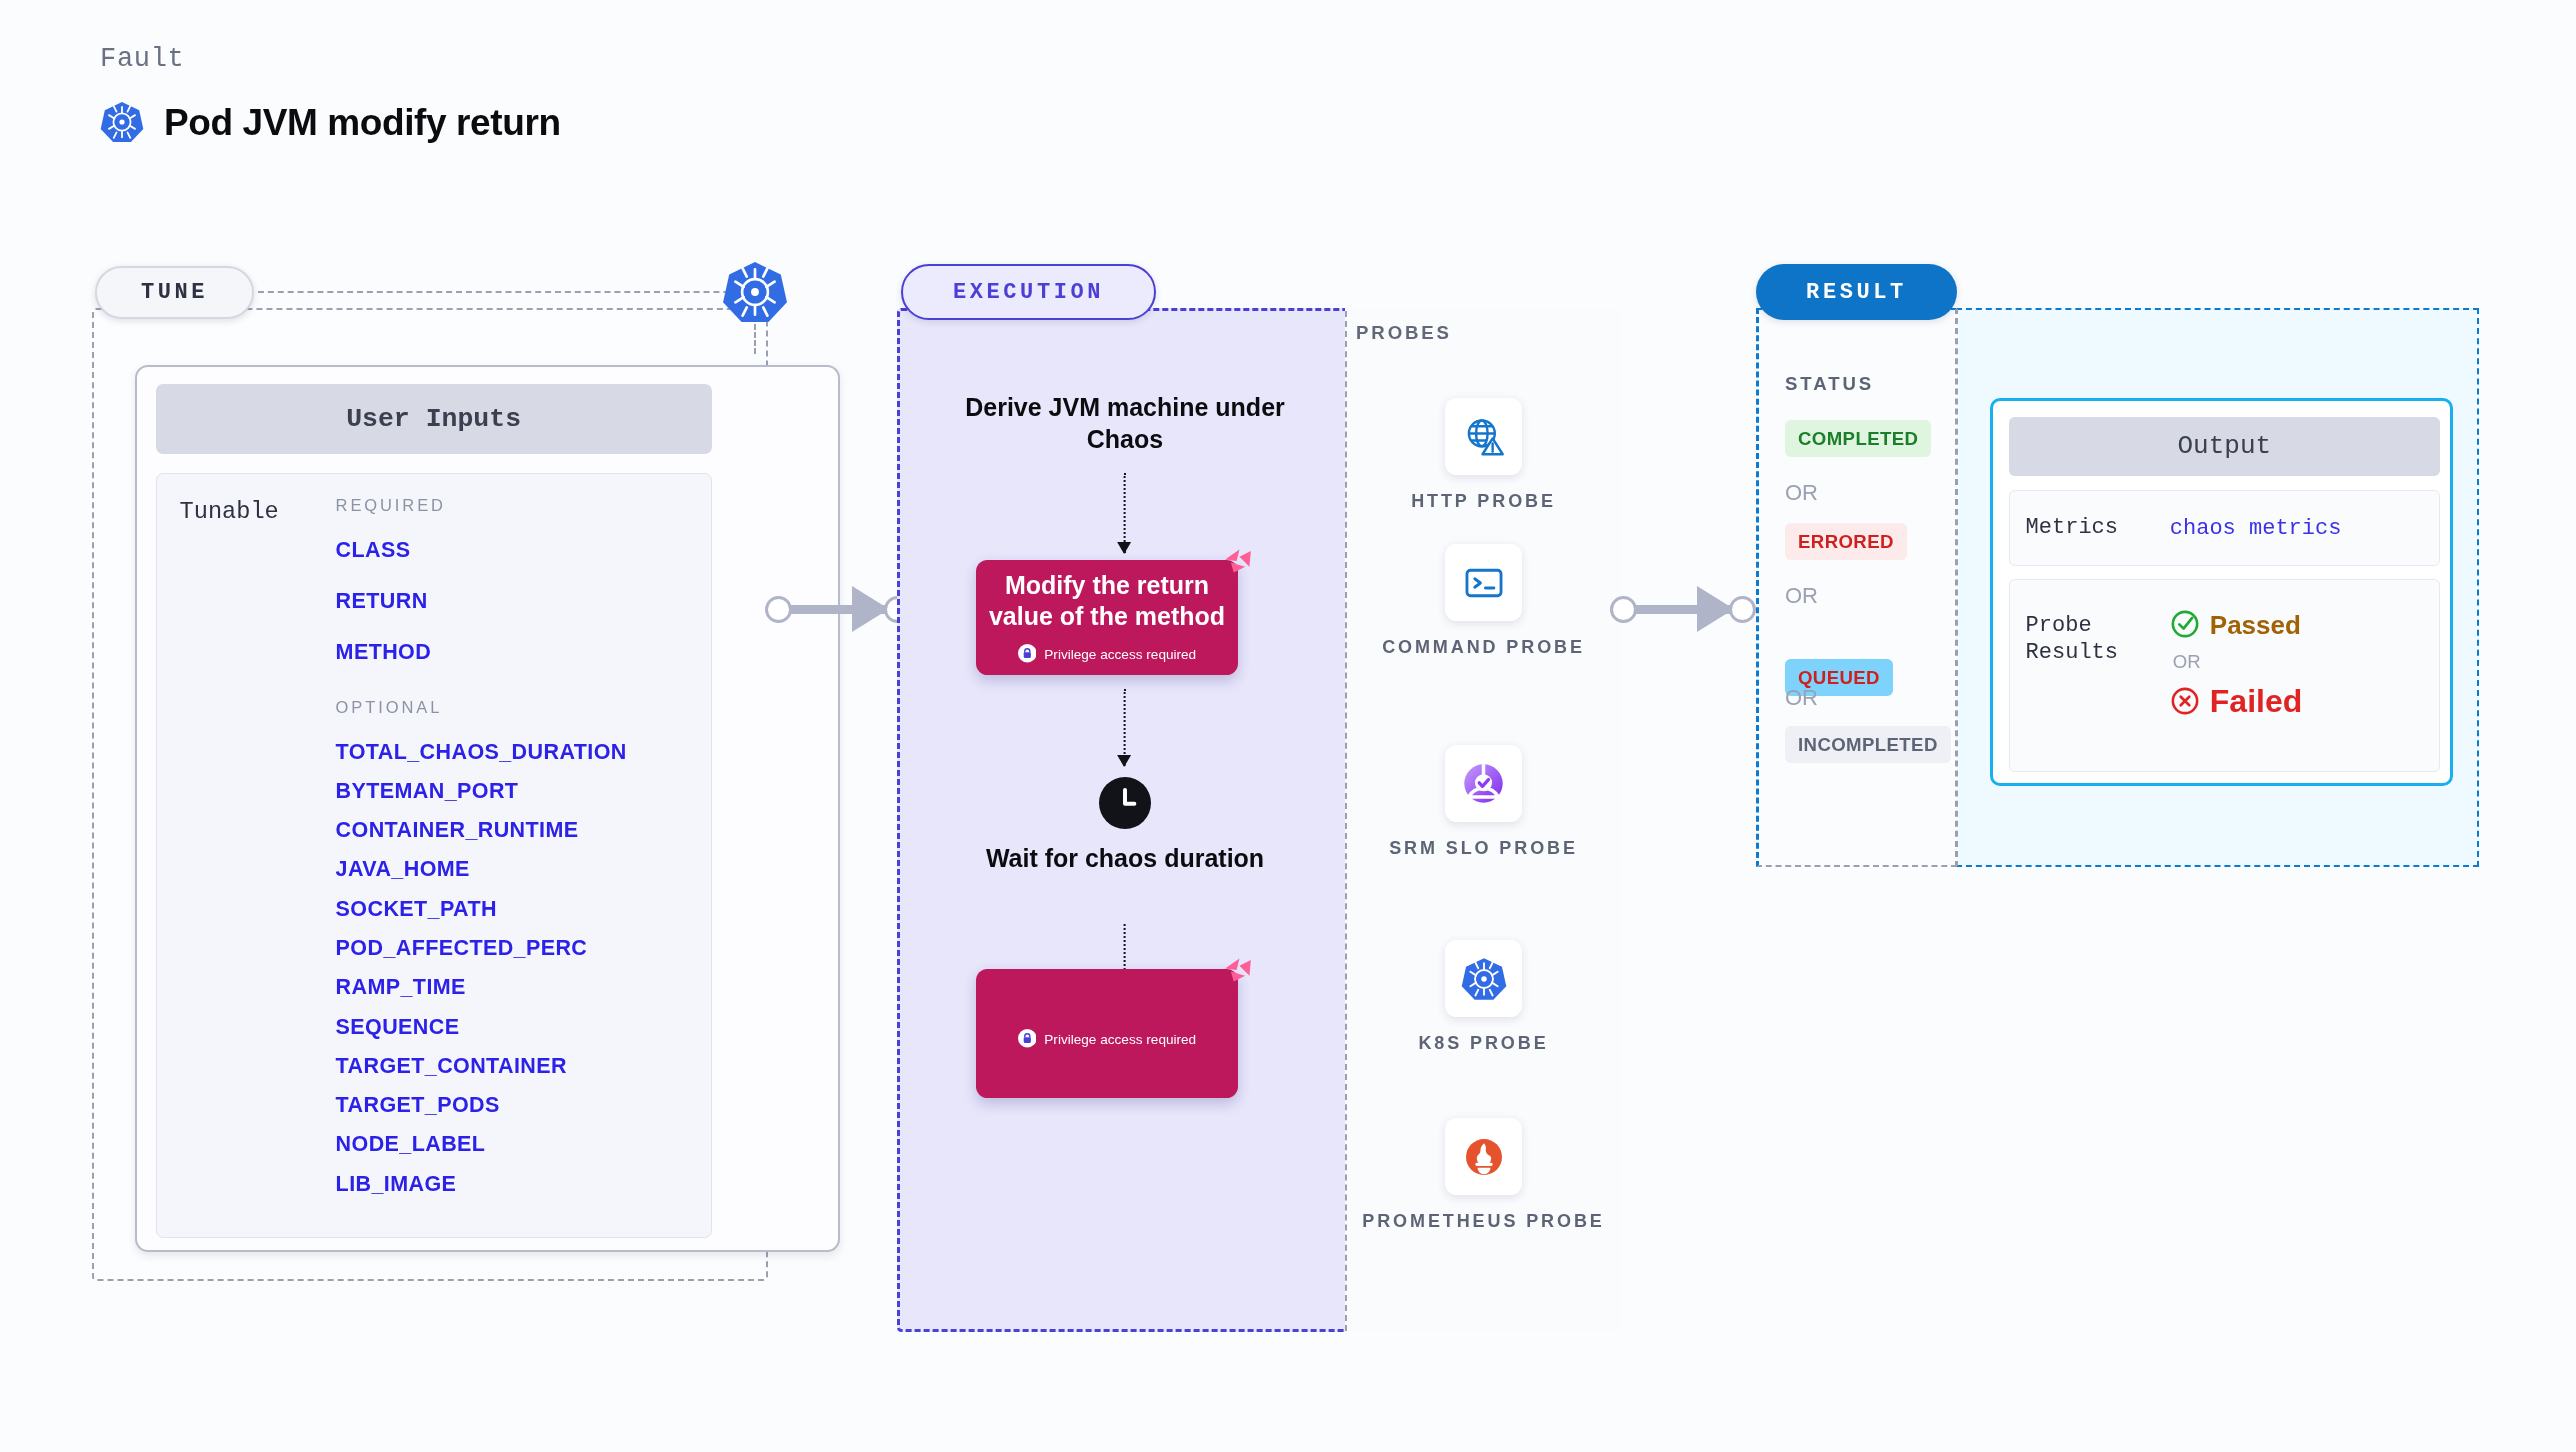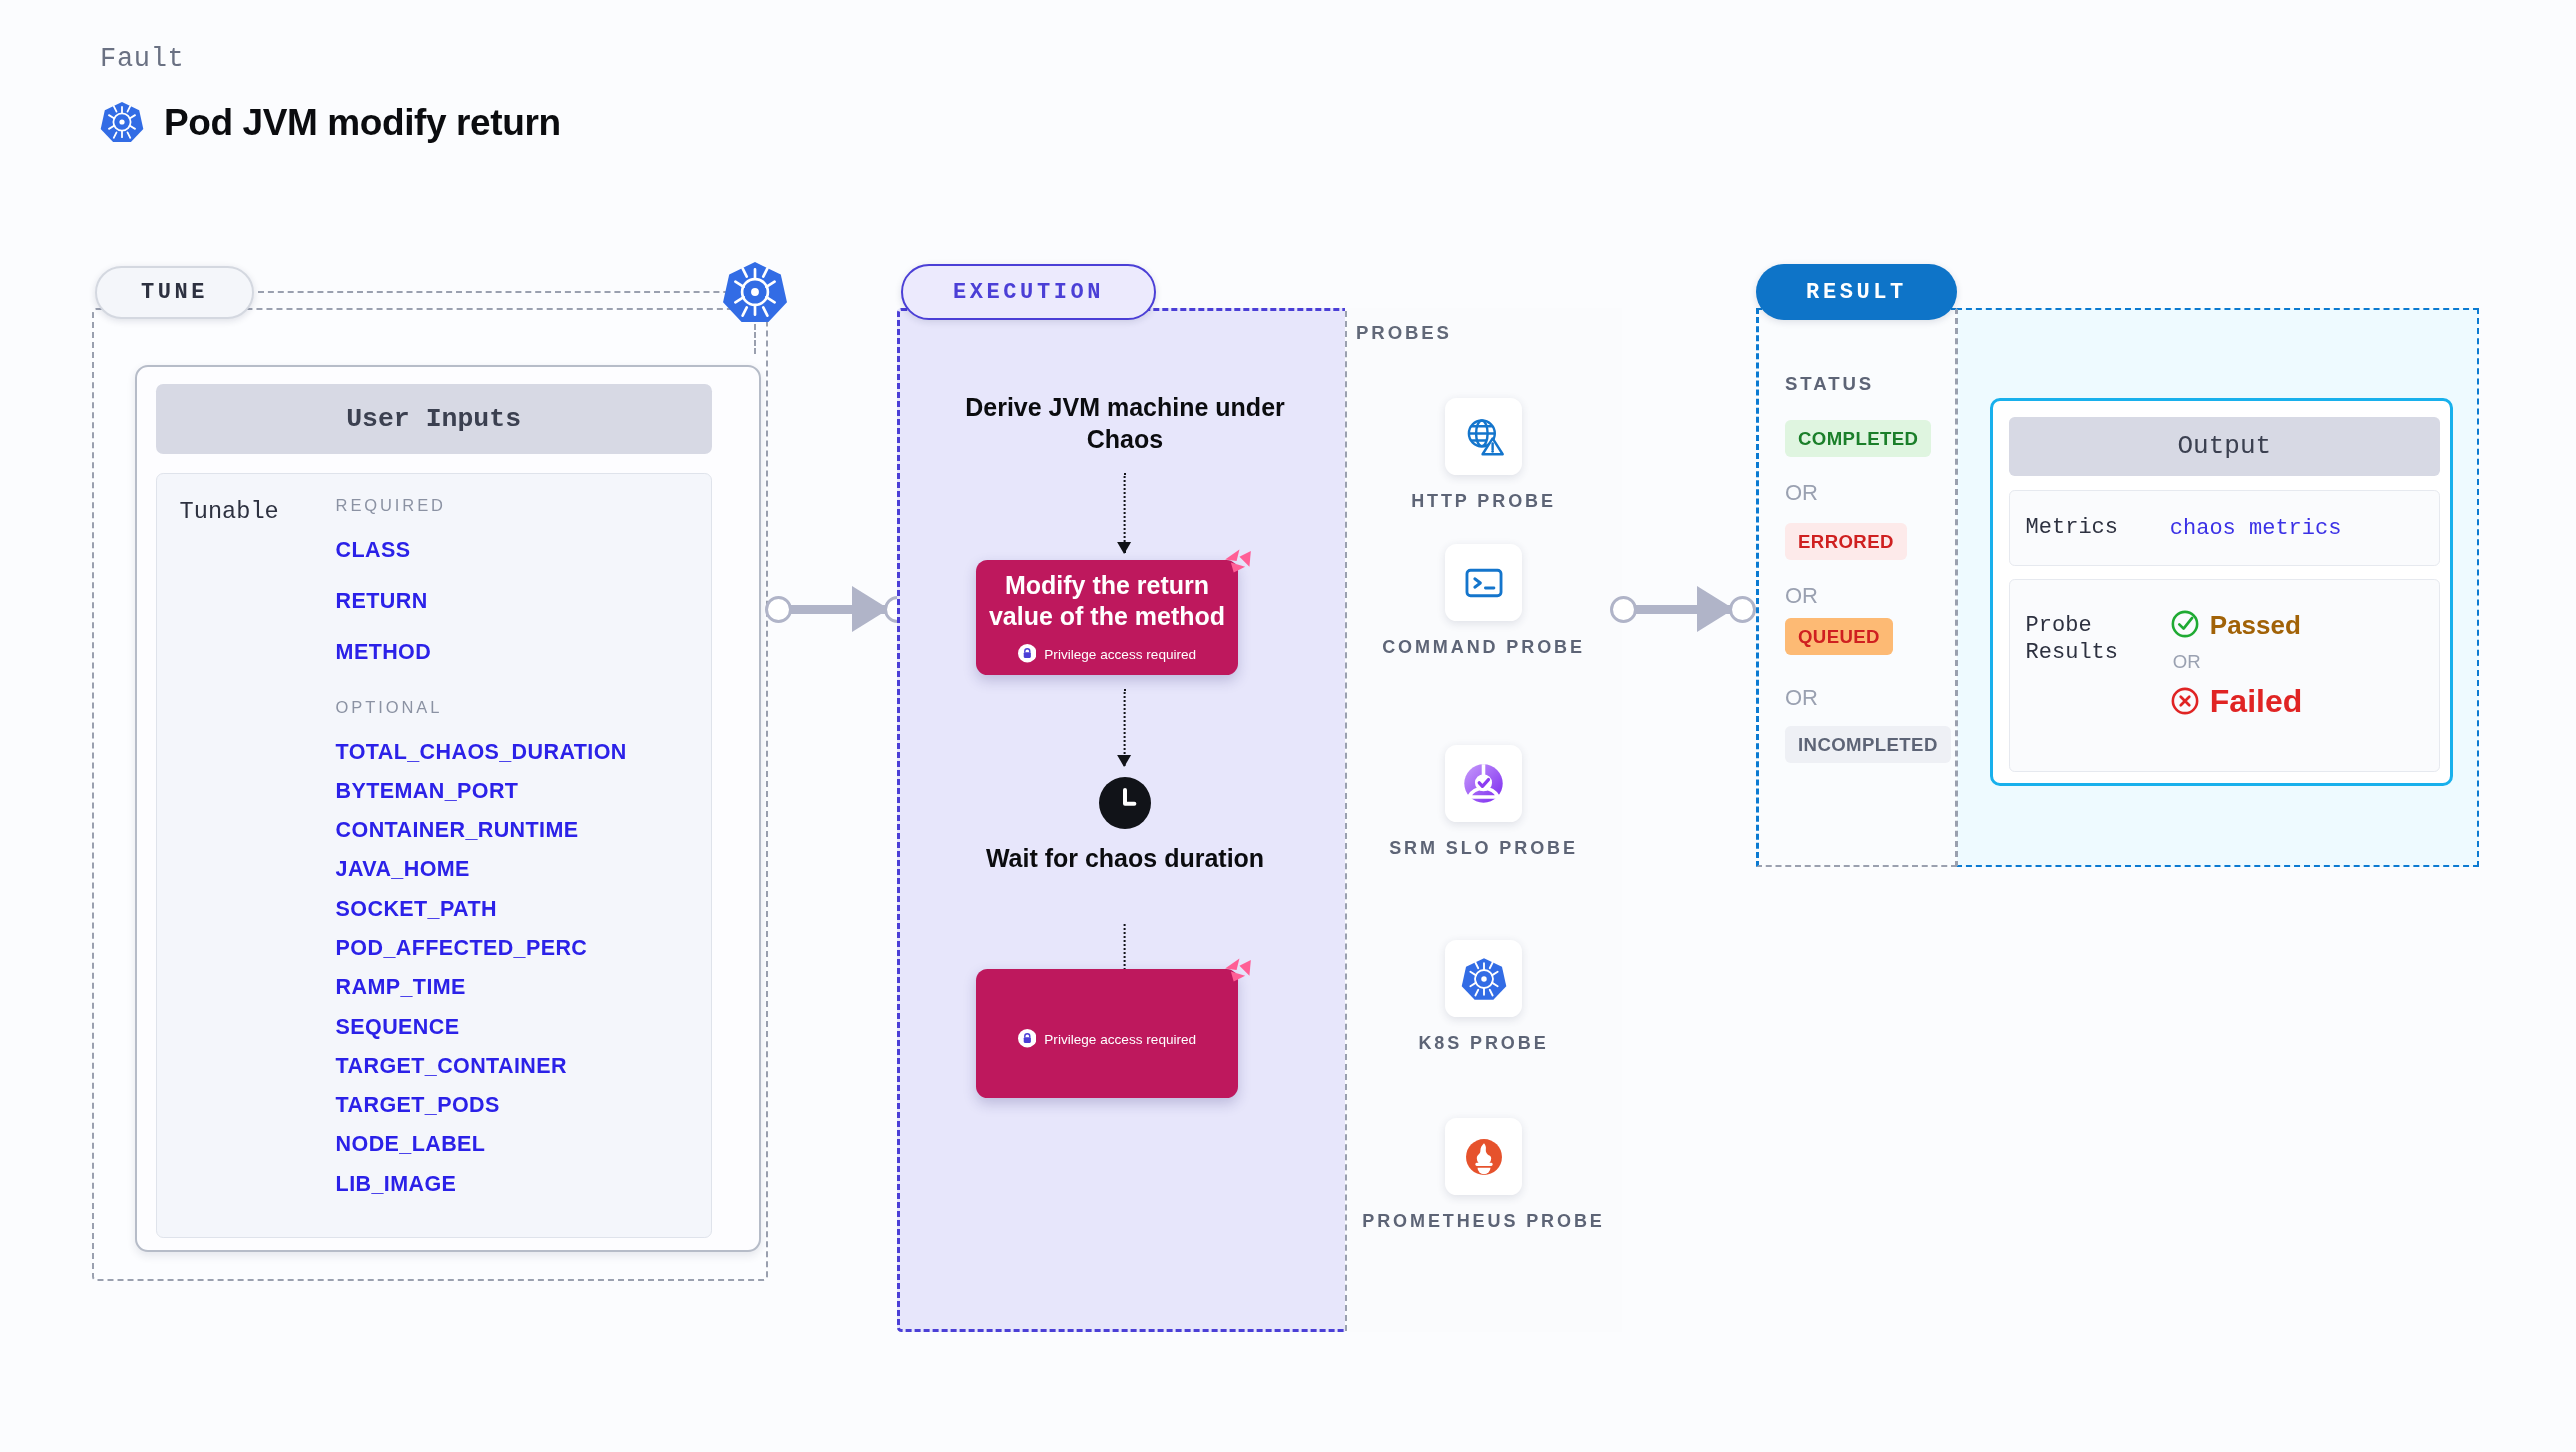--- a/index.html
+++ b/index.html
@@ -38,21 +38,21 @@
   }
   #tune-dash {
     position: absolute; left: 258px; top: 291px; width: 501px; height: 0;
     border-top: 2.9px dashed #9aa0af;
   }
   #k8s-badge-top { position: absolute; left: 722px; top: 259px; width: 66px; height: 66px; z-index: 6;}
   #k8s-badge-stem { position:absolute; left:754px; top:324px; width:0; height:30px; border-left:2.9px dashed #9aa0af; }
 
   
   #user-inputs-card {
-    position: absolute; left: 135px; top: 365px; width: 626px; height: 887px;
+    position: absolute; left: 135px; top: 365px; width: 705px; height: 887px;
     background: #fdfdff; border: 2.1px solid #b6bcc8; border-radius: 13px;
     box-shadow: 0 3.6px 8.6px rgba(30,40,70,.10);
   }
   #user-inputs-head {
     position: absolute; left: 18.6px; top: 17px; width: 556px; height: 70px;
     background: #d7d9e4; border-radius: 7.2px;
     display: flex; align-items: center; justify-content: center;
     font-family: "Liberation Mono", monospace; font-size: 26.5px; font-weight: bold; color: #3b4050;
   }
   #tunable-box {
@@ -432,21 +432,21 @@
 
 <div id="result-output-box"></div>
 <div id="result-status-box"></div>
 <div class="pill" id="result-pill">RESULT</div>
 <div id="status-label">STATUS</div>
 
 <div class="status-badge" style="left:1785px; top:420px; background:#dff5e0; color:#1b7f2a;">COMPLETED</div>
 <div class="or-text" style="left:1785px; top:480px;">OR</div>
 <div class="status-badge" style="left:1785px; top:523px; background:#fdeaea; color:#cf2020;">ERRORED</div>
 <div class="or-text" style="left:1785px; top:583px;">OR</div>
-<div class="status-badge" style="left:1785px; top:618px; background:#fdba74; color:#cf2020;">QUEUED</div>
+<div class="status-badge" style="left:1785px; top:659px; background:#7dd3fc; color:#cf2020;">QUEUED</div>
 <div class="or-text" style="left:1785px; top:685px;">OR</div>
 <div class="status-badge" style="left:1785px; top:726px; background:#eef0f5; color:#5d6476;">INCOMPLETED</div>
 
 <div id="output-card">
   <div id="output-head">Output</div>
 
   <div class="out-row" id="out-metrics">
     <div class="out-key">Metrics</div>
     <div class="out-val-link">chaos metrics</div>
   </div>

